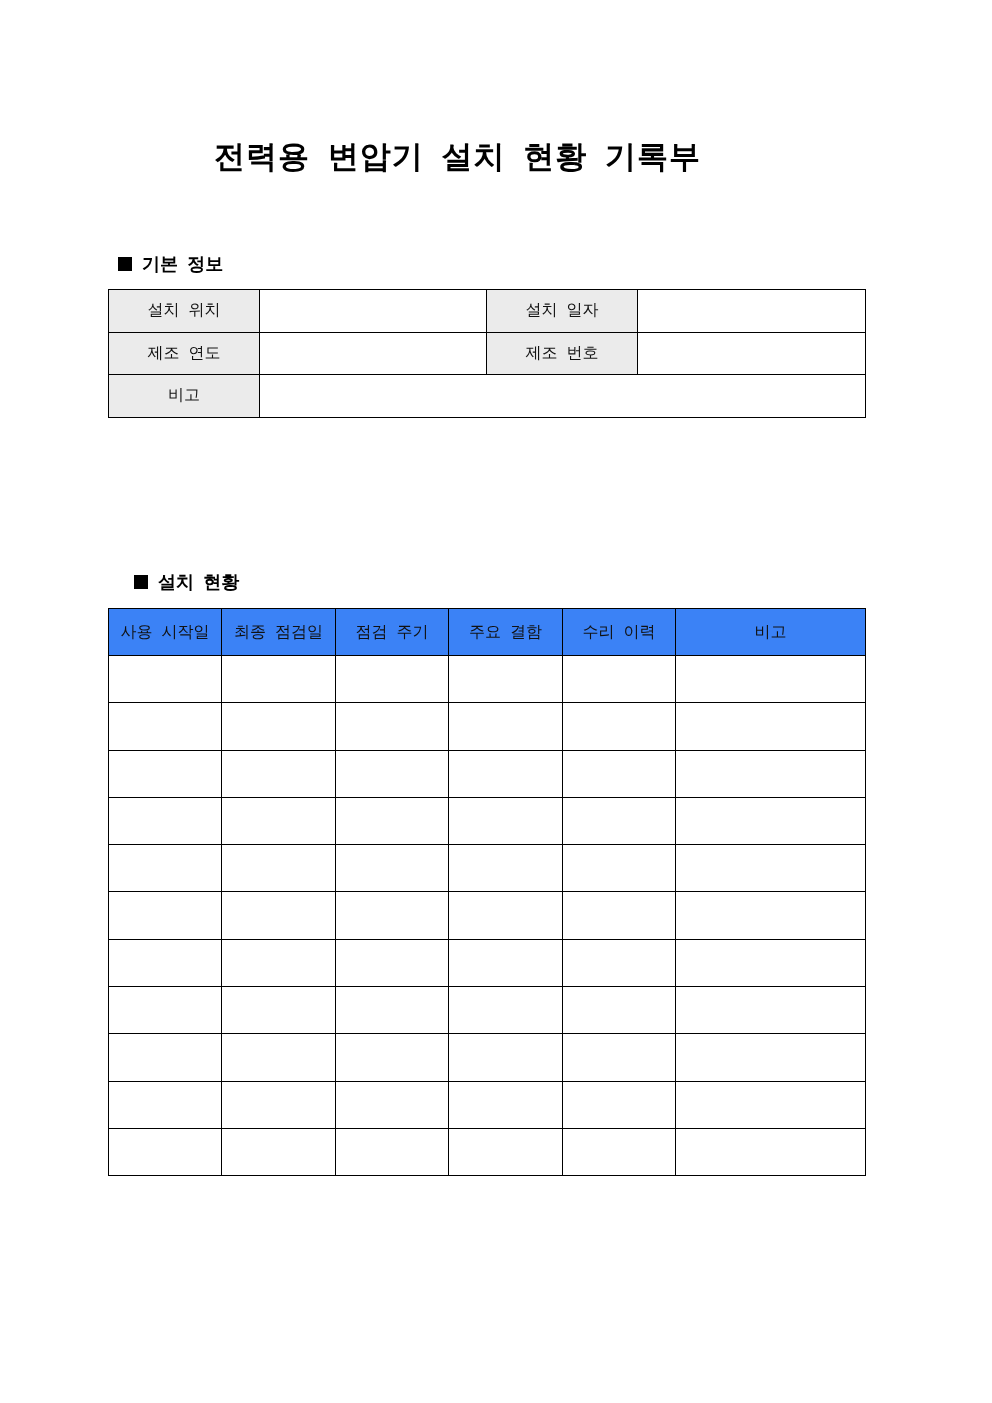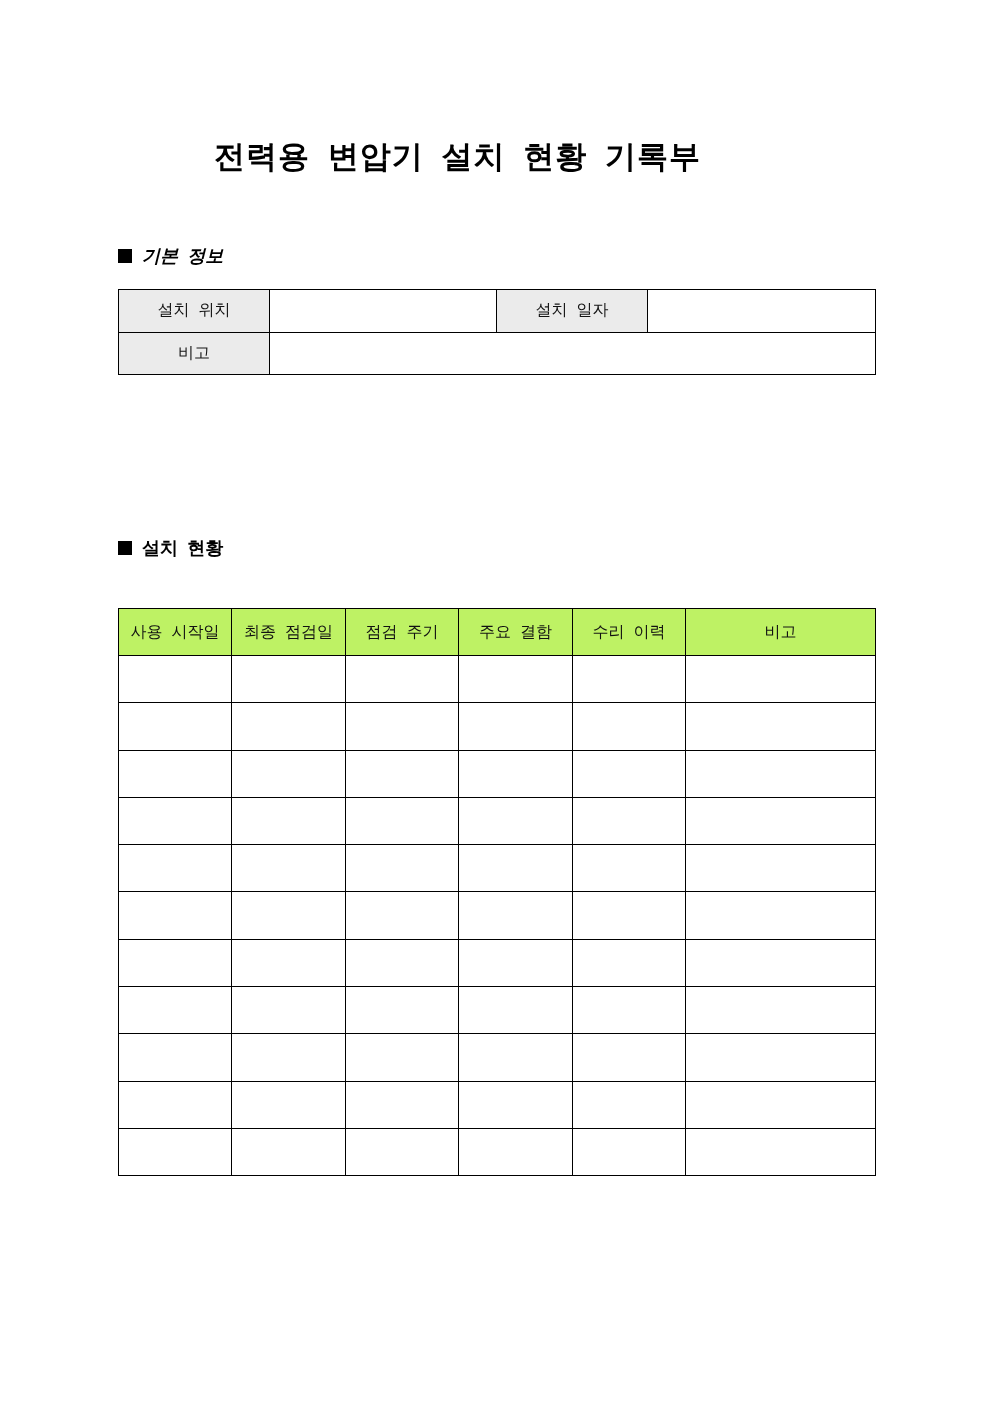--- a/index.html
+++ b/index.html
@@ -37,28 +37,28 @@
       align-items: center;
       word-spacing: 3px;
     }
     .section-heading .square {
       display: inline-block;
       width: 14px;
       height: 14px;
       background: #000;
       margin-right: 10px;
     }
-    .h1 { top: 244px; font-style: italic; }
-    .h2 { top: 536px; }
+    .h1 { top: 252px; }
+    .h2 { top: 570px; margin-left: 16px; }
 
     table {
       position: absolute;
       border-collapse: collapse;
       table-layout: fixed;
-      left: 118px;
+      left: 108px;
       width: 757px;
       padding-left: 24px;
     }
     td, th {
       border: 1px solid #000;
       padding: 0;
       font-size: 16px;
       font-weight: normal;
       text-align: center;
       vertical-align: middle;
@@ -72,21 +72,21 @@
       background: #ffffff;
     }
 
     #basic-table { top: 289px; }
     #basic-table tr { height: 42.5px; }
 
     #install-table { top: 608px; }
     #install-table thead tr { height: 47px; }
     #install-table tbody tr { height: 47.3px; }
     #install-table th {
-      background: #bef264;
+      background: #3b82f6;
       color: #111;
     }
   </style>
 </head>
 <body>
 
 <div class="title">전력용 변압기 설치 현황 기록부</div>
 
 <div class="section-heading h1">
   <span class="square"></span>
@@ -98,20 +98,26 @@
     <col style="width:151px">
     <col style="width:227px">
     <col style="width:151px">
     <col style="width:228px">
   </colgroup>
   <tbody>
     <tr>
       <td class="label-cell">설치 위치</td>
       <td class="value-cell"></td>
       <td class="label-cell">설치 일자</td>
+      <td class="value-cell"></td>
+    </tr>
+    <tr>
+      <td class="label-cell">제조 연도</td>
+      <td class="value-cell"></td>
+      <td class="label-cell">제조 번호</td>
       <td class="value-cell"></td>
     </tr>
     <tr>
       <td class="label-cell">비고</td>
       <td class="value-cell" colspan="3"></td>
     </tr>
   </tbody>
 </table>
 
 <div class="section-heading h2">

